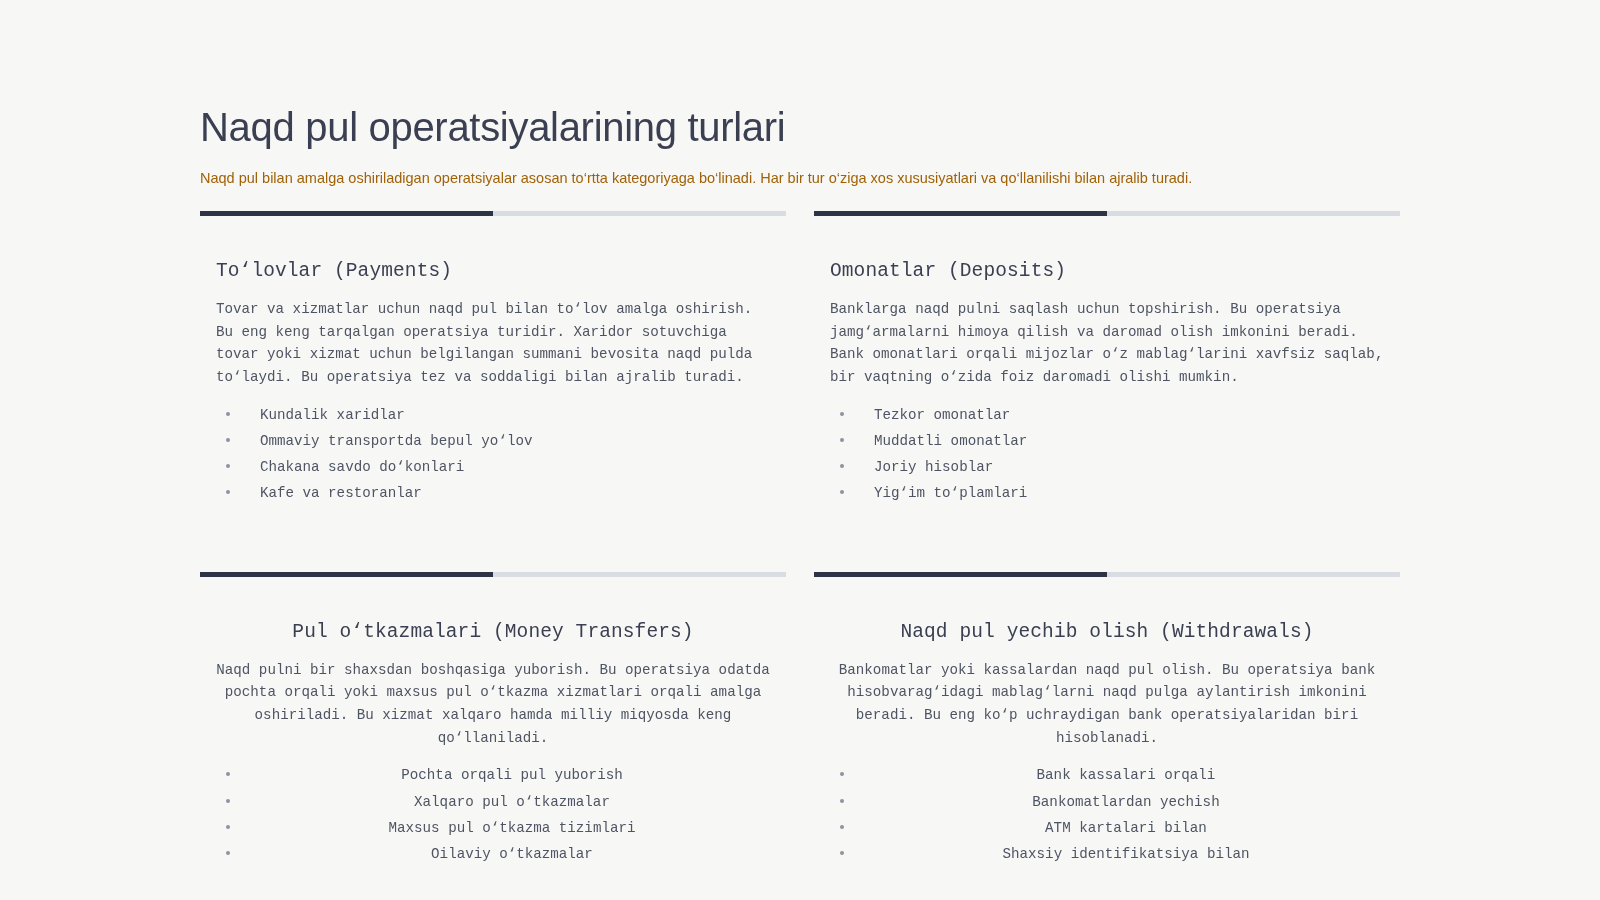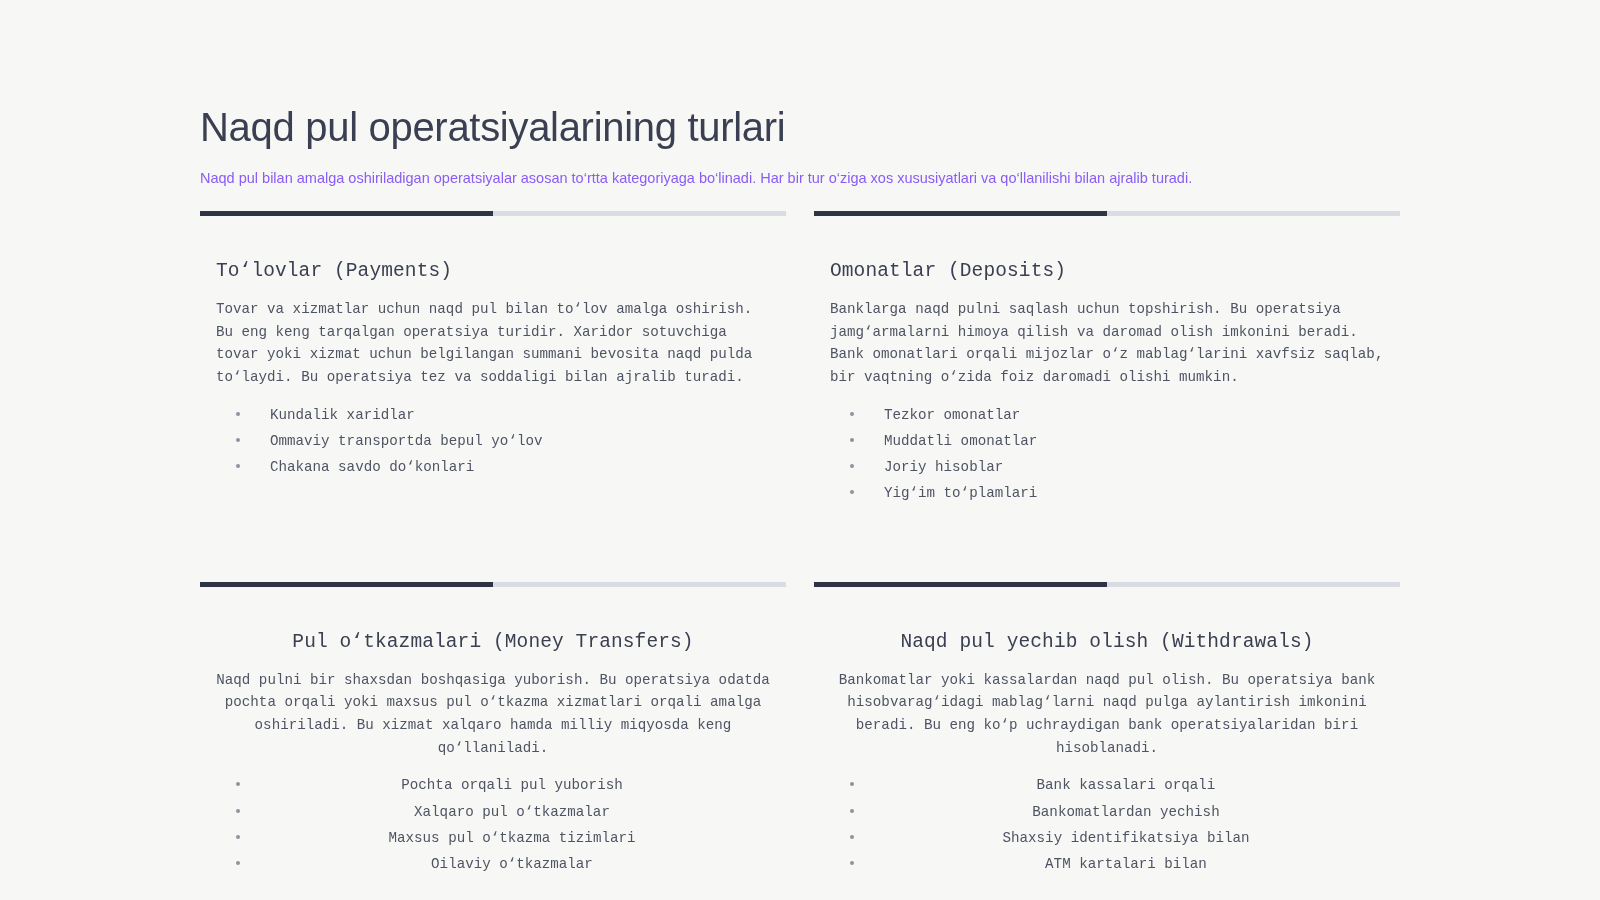--- a/index.html
+++ b/index.html
@@ -26,21 +26,21 @@
     font-size: 40px;
     line-height: 1.15;
     font-weight: 400;
     letter-spacing: -0.3px;
     color: #3a3f51;
     margin: 0 0 18px 0;
   }
   .page-subtitle {
     font-size: 14.5px;
     line-height: 1.45;
-    color: #8b5cf6;
+    color: #a16207;
     margin: 0 0 22px 0;
     font-weight: 400;
   }
   .grid {
     display: grid;
     grid-template-columns: 1fr 1fr;
     column-gap: 28px;
     row-gap: 0;
     font-family: Liberation Mono, monospace;
   }
@@ -76,21 +76,21 @@
   }
   .card-desc {
     font-size: 14.2px;
     line-height: 1.6;
     color: #4e5463;
     margin: 16px 0 16px 0;
     max-width: 570px;
   }
   .bullets {
     list-style: none;
-    margin: 16px;
+    margin: 6px;
     padding: 0;
   }
   .bullets li {
     position: relative;
     font-size: 14.2px;
     line-height: 1.42;
     color: #4e5463;
     padding-left: 38px;
     margin-bottom: 6px;
   }
@@ -125,20 +125,21 @@
       <div class="card-rule">
         <div class="fill"></div>
       </div>
       <div class="card-body">
         <h2 class="card-title">To‘lovlar (Payments)</h2>
         <p class="card-desc">Tovar va xizmatlar uchun naqd pul bilan to‘lov amalga oshirish. Bu eng keng tarqalgan operatsiya turidir. Xaridor sotuvchiga tovar yoki xizmat uchun belgilangan summani bevosita naqd pulda to‘laydi. Bu operatsiya tez va soddaligi bilan ajralib turadi.</p>
         <ul class="bullets">
           <li><span class="dot"></span><span>Kundalik xaridlar</span></li>
           <li><span class="dot"></span><span>Ommaviy transportda bepul yo‘lov</span></li>
           <li><span class="dot"></span><span>Chakana savdo do‘konlari</span></li>
+          <li><span class="dot"></span><span>Kafe va restoranlar</span></li>
         </ul>
       </div>
     </div>
 
     <div class="card">
       <div class="card-rule">
         <div class="fill"></div>
       </div>
       <div class="card-body">
         <h2 class="card-title">Omonatlar (Deposits)</h2>
@@ -177,21 +178,21 @@
     <div class="card">
       <div class="card-rule">
         <div class="fill"></div>
       </div>
       <div class="card-body">
         <h2 class="card-title">Naqd pul yechib olish (Withdrawals)</h2>
         <p class="card-desc">Bankomatlar yoki kassalardan naqd pul olish. Bu operatsiya bank hisobvarag‘idagi mablag‘larni naqd pulga aylantirish imkonini beradi. Bu eng ko‘p uchraydigan bank operatsiyalaridan biri hisoblanadi.</p>
         <ul class="bullets">
           <li><span class="dot"></span><span>Bank kassalari orqali</span></li>
           <li><span class="dot"></span><span>Bankomatlardan yechish</span></li>
+          <li><span class="dot"></span><span>ATM kartalari bilan</span></li>
           <li><span class="dot"></span><span>Shaxsiy identifikatsiya bilan</span></li>
-          <li><span class="dot"></span><span>ATM kartalari bilan</span></li>
         </ul>
       </div>
     </div>
 
   </div>
 
 </div>
 
 </body></html>

